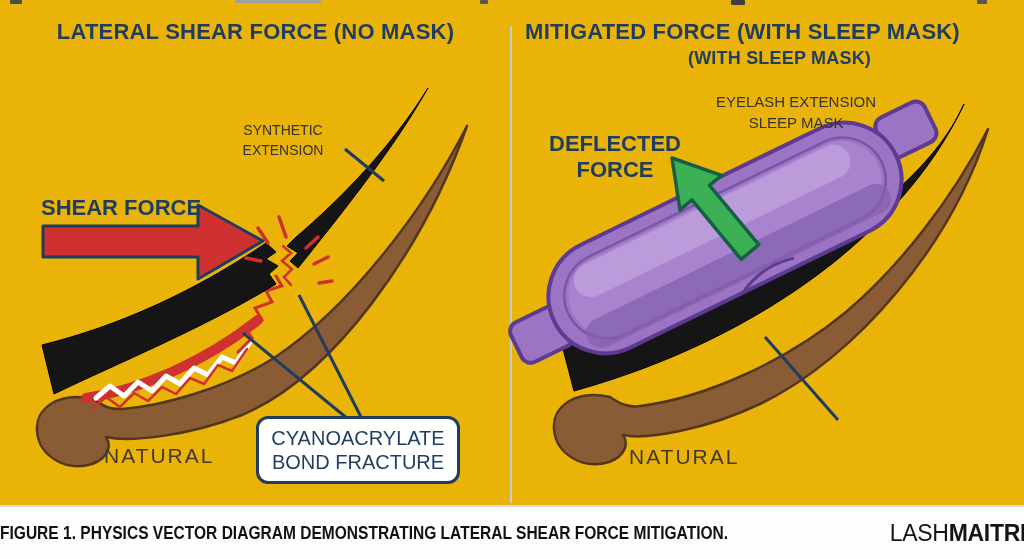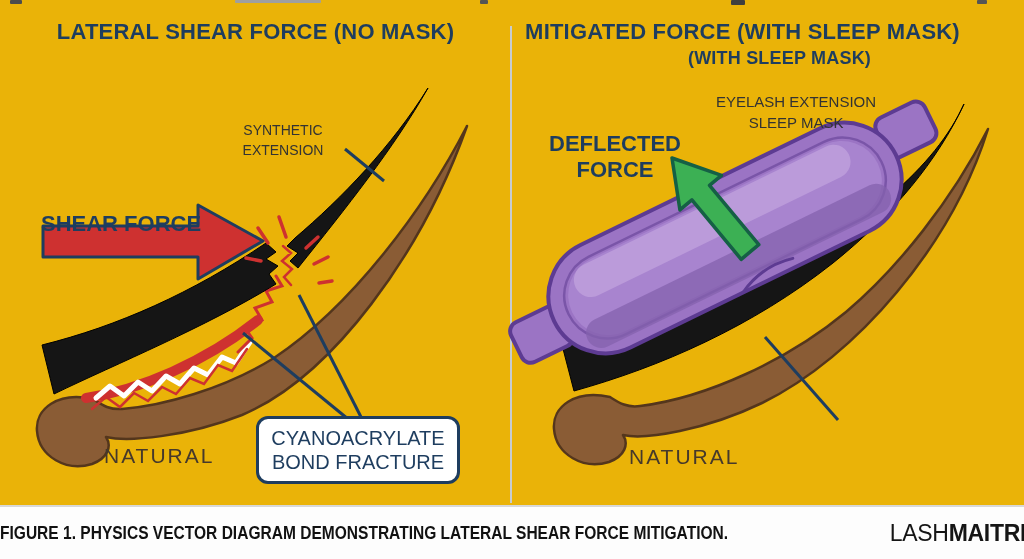--- a/index.html
+++ b/index.html
@@ -10,21 +10,21 @@
   
   .mark{position:absolute;top:0;border-radius:1px;}
   
   .ttl{position:absolute;width:511px;text-align:center;font-weight:bold;
        color:var(--navy,#1e3d5f);letter-spacing:.2px;}
   .ttl.main{top:19px;font-size:22px;}
   .ttl.sub{top:48px;font-size:18px;}
   
   .lbl{position:absolute;color:var(--label_gray,#333333);line-height:20px;}
   .lbl-synth{left:226px;top:120px;width:114px;text-align:center;font-size:14px;}
-  .lbl-shear{left:41px;top:214px;font-size:22px;font-weight:bold;color:var(--navy,#1e3d5f);}
+  .lbl-shear{left:41px;top:198px;font-size:22px;font-weight:bold;color:var(--navy,#1e3d5f);}
   .lbl-mask{left:716px;top:91px;font-size:15px;line-height:21px;text-align:center;}
   .lbl-deflected{left:545px;top:131px;width:140px;text-align:center;font-size:22px;
                  font-weight:bold;color:var(--navy,#1e3d5f);line-height:26px;}
   .lbl-natural{font-size:21px;letter-spacing:2px;font-weight:500;
                color:var(--natural_label,#46392b);}
   .callout{position:absolute;background:#ffffff;border:3px solid var(--navy,#1e3d5f);
            display:flex;align-items:center;justify-content:center;text-align:center;
            color:var(--navy,#1e3d5f);font-size:20px;line-height:24px;font-weight:500;}
   .box-fracture{left:256px;top:416px;width:198px;height:62px;border-radius:12px;}
   .box-bond{left:794px;top:417px;width:164px;height:62px;}

